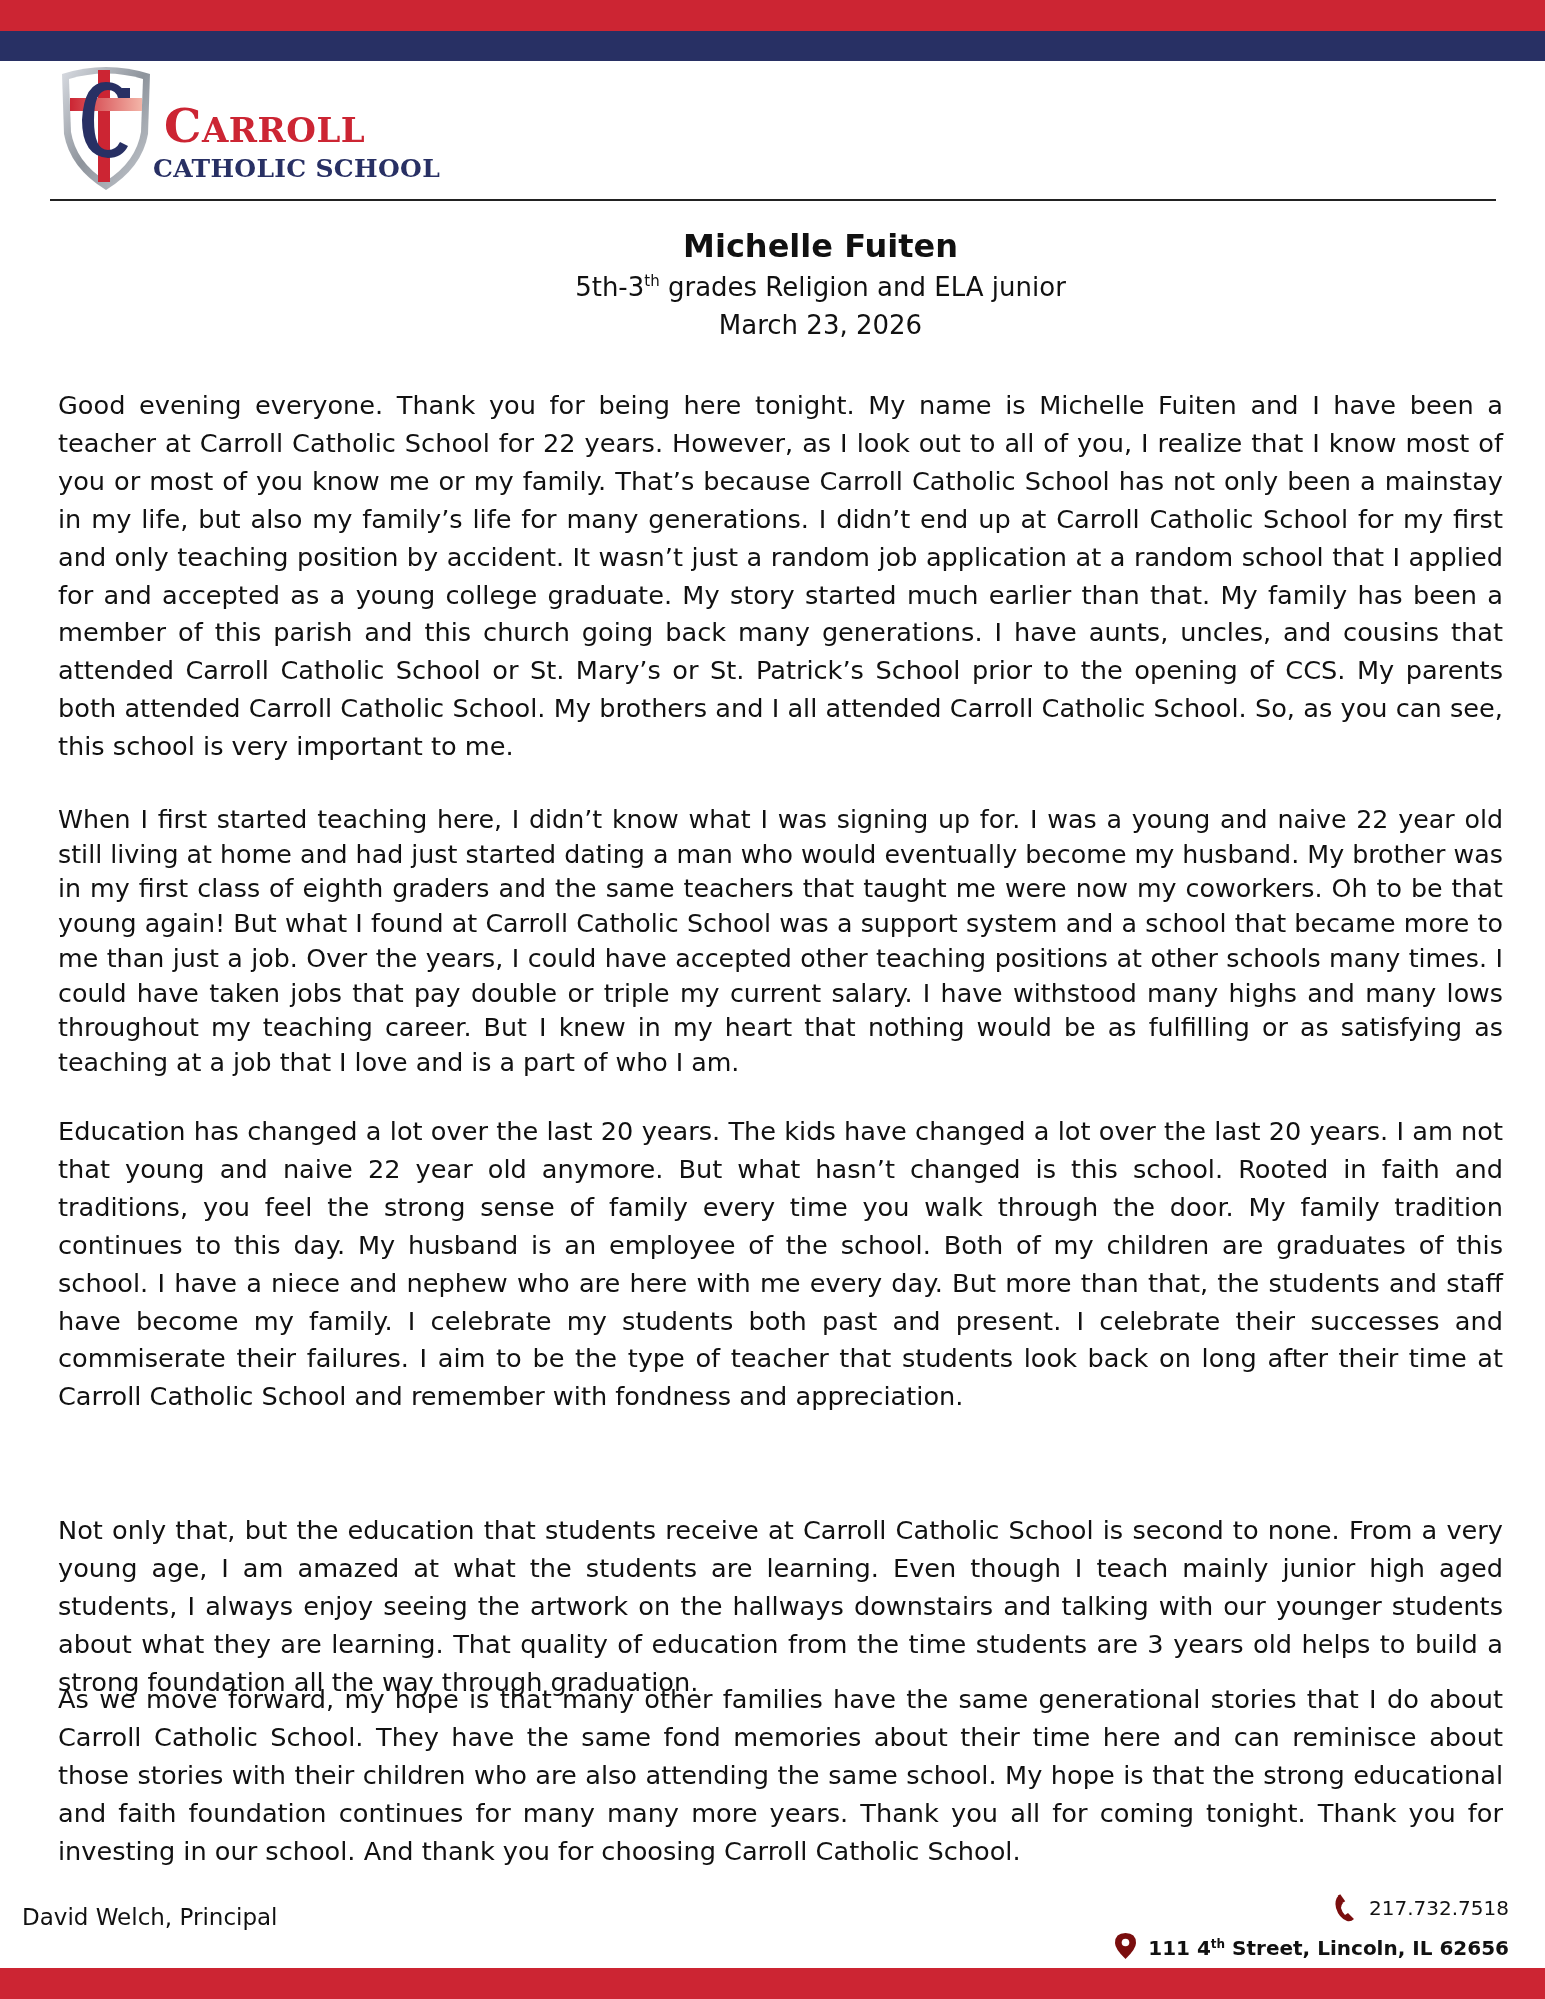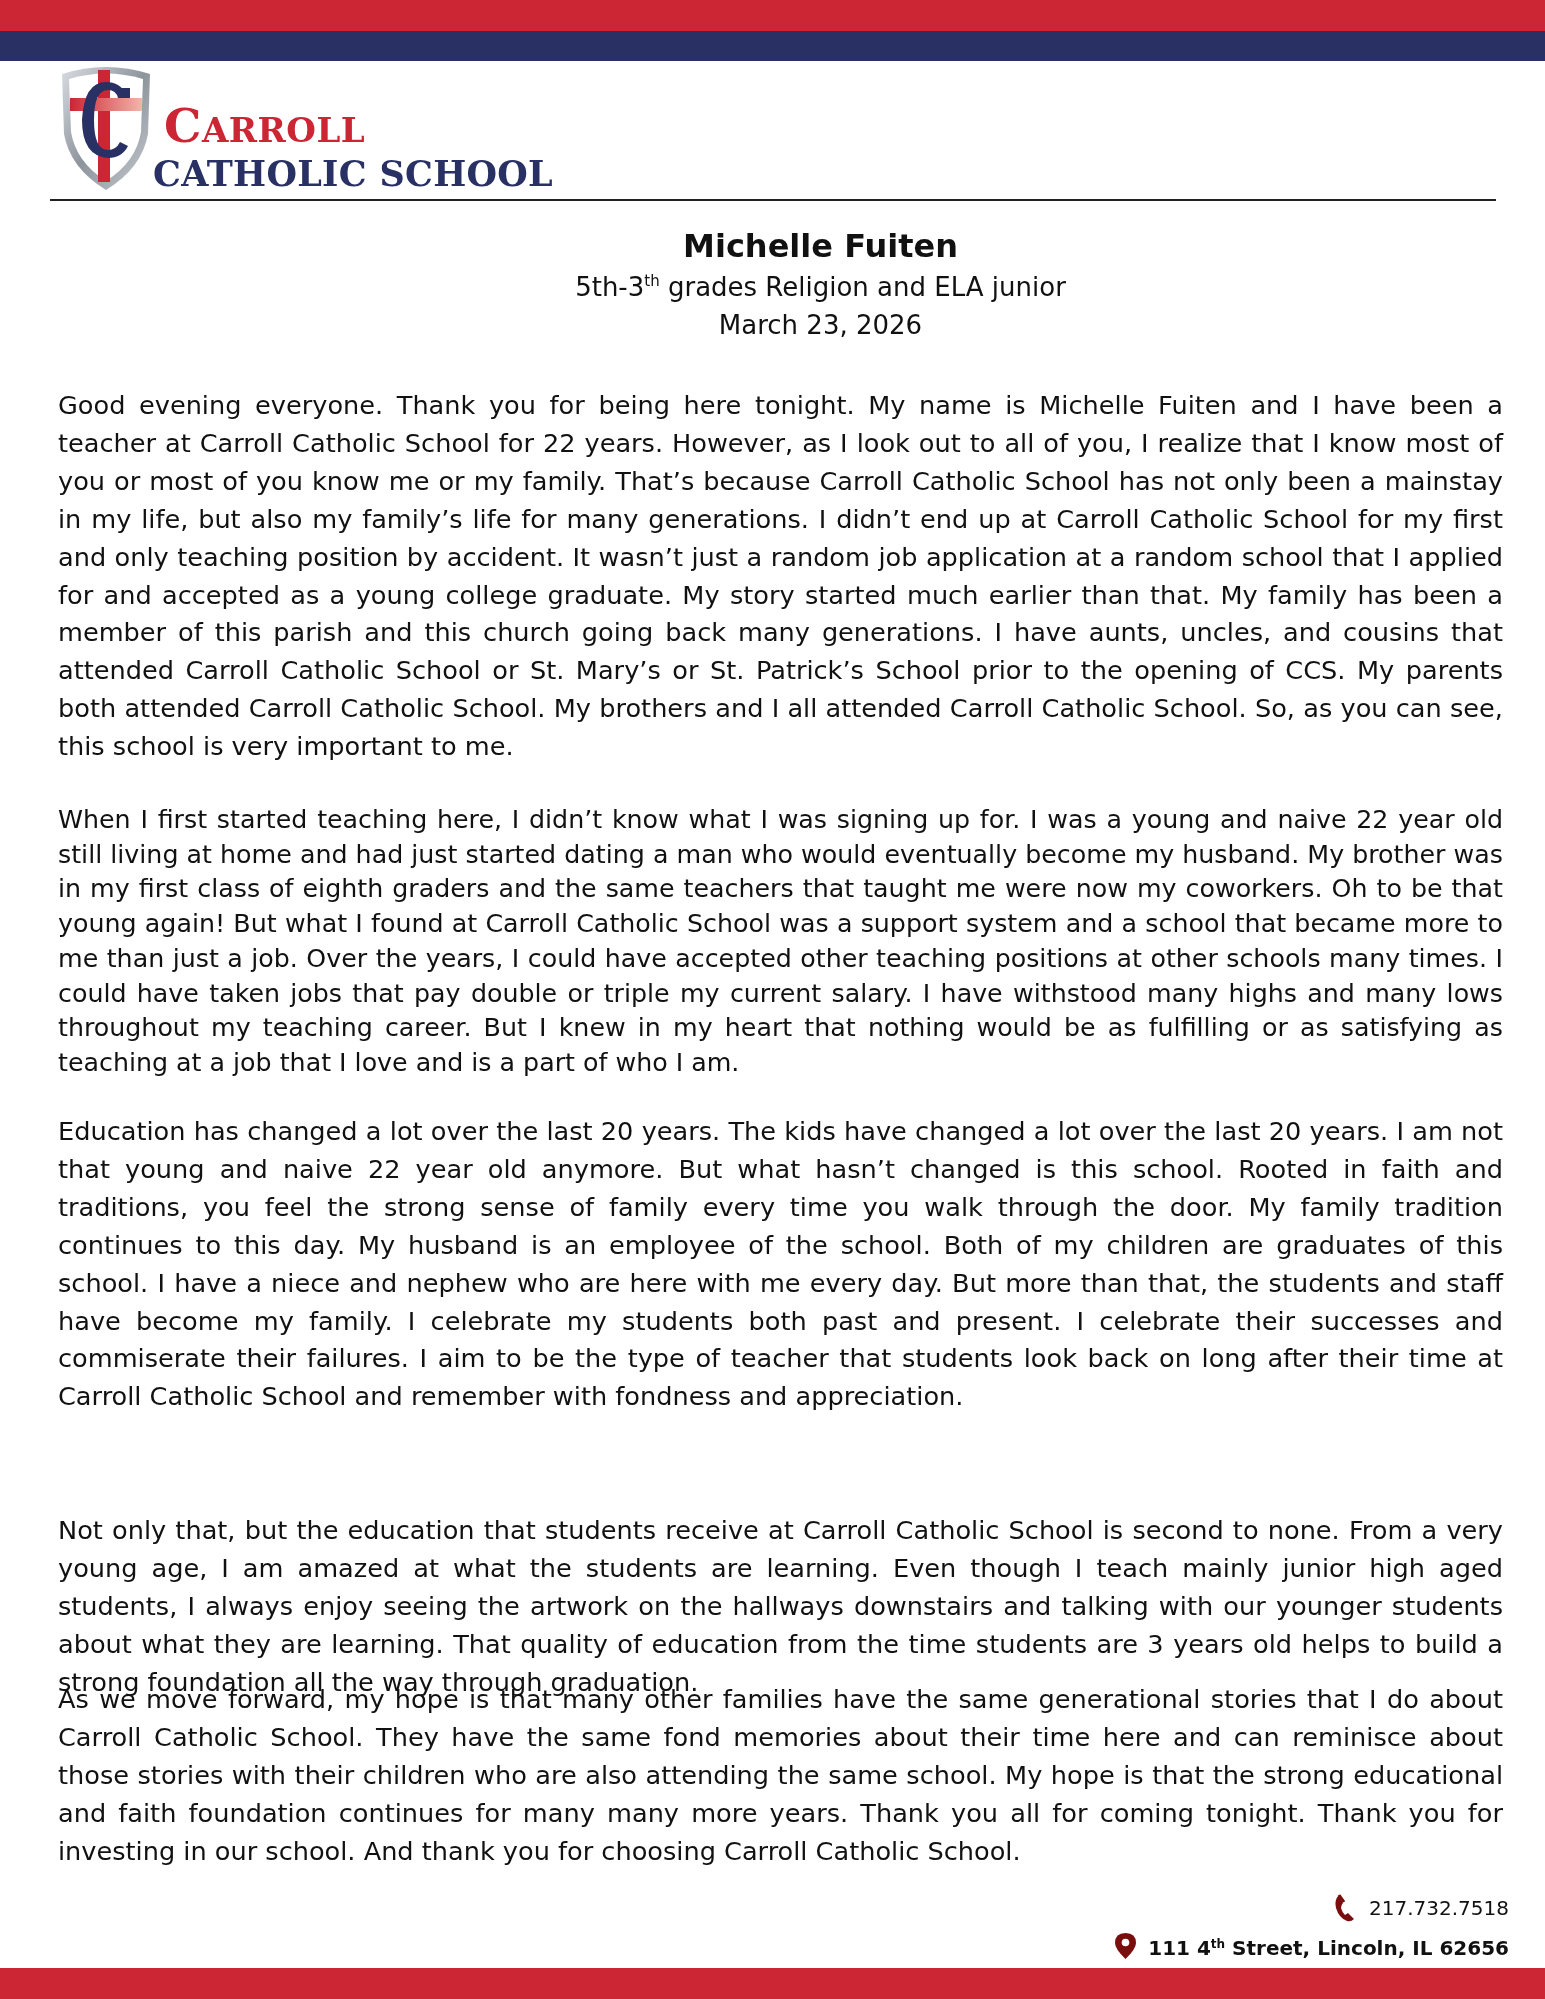--- a/index.html
+++ b/index.html
@@ -14,21 +14,21 @@
   .logo-shield { position: absolute; left: 0; top: 0; width: 100px; height: 128px; }
   .logo-name {
     position: absolute; left: 108px; top: 38px; white-space: nowrap;
     font-family: "DejaVu Serif", serif; font-weight: bold; color: #cc2533;
     font-size: 34px; letter-spacing: 0.5px; line-height: 1;
   }
   .logo-name .big { font-size: 47px; }
   .logo-sub {
     position: absolute; left: 97px; top: 92px; white-space: nowrap;
     font-family: "DejaVu Serif", serif; font-weight: bold; color: #283064;
-    font-size: 35px; line-height: 1; letter-spacing: 0.3px;
+    font-size: 25px; line-height: 1; letter-spacing: 0.3px;
   }
   .rule { position: absolute; left: 50px; top: 199px; width: 1446px; height: 2px; background: #222; }
   .heading { position: absolute; left: 0; top: 224px; width: 1545px; text-align: center; padding-left: 48px; }
   .title { font-size: 32px; font-weight: bold; line-height: 44px; color: #111; }
   .subtitle, .date { font-size: 26px; line-height: 38px; color: #111; }
   .subtitle sup { font-size: 15px; vertical-align: 10px; line-height: 0; }
   .body-text {
     position: absolute; left: 50px; width: 1445px;
     font-size: 25.6px; text-align: justify; color: #111; margin-left: 8px;
   }
@@ -96,20 +96,21 @@
     <p>Education has changed a lot over the last 20 years. The kids have changed a lot over the last 20 years. I am not that young and naive 22 year old anymore. But what hasn’t changed is this school. Rooted in faith and traditions, you feel the strong sense of family every time you walk through the door. My family tradition continues to this day. My husband is an employee of the school. Both of my children are graduates of this school. I have a niece and nephew who are here with me every day. But more than that, the students and staff have become my family. I celebrate my students both past and present. I celebrate their successes and commiserate their failures. I aim to be the type of teacher that students look back on long after their time at Carroll Catholic School and remember with fondness and appreciation.</p>
   </div>
 <div class="body-text p4">
     <p>Not only that, but the education that students receive at Carroll Catholic School is second to none. From a very young age, I am amazed at what the students are learning. Even though I teach mainly junior high aged students, I always enjoy seeing the artwork on the hallways downstairs and talking with our younger students about what they are learning. That quality of education from the time students are 3 years old helps to build a strong foundation all the way through graduation.</p>
   </div>
 <div class="body-text p5">
     <p>As we move forward, my hope is that many other families have the same generational stories that I do about Carroll Catholic School. They have the same fond memories about their time here and can reminisce about those stories with their children who are also attending the same school. My hope is that the strong educational and faith foundation continues for many many more years. Thank you all for coming tonight. Thank you for investing in our school. And thank you for choosing Carroll Catholic School.</p>
   </div>
 
 <div class="footer-left">
+  <div>David Welch, Principal</div>
 </div>
 
 <div class="footer-right">
   <div class="contact-row">
     <svg class="icon" width="24" height="28" viewBox="0 0 24 28">
       <path d="M6 1 L10 9 Q8 11 8 14 Q9 18 12 21 L15 19 L21 25 Q18 28 14 27 Q6 24 3 14 Q1 6 6 1 Z" fill="#7a0e0e"></path>
       <path d="M6 1 L11 8" stroke="#7a0e0e" stroke-width="3"></path>
     </svg>
     <span>217.732.7518</span>
   </div>

